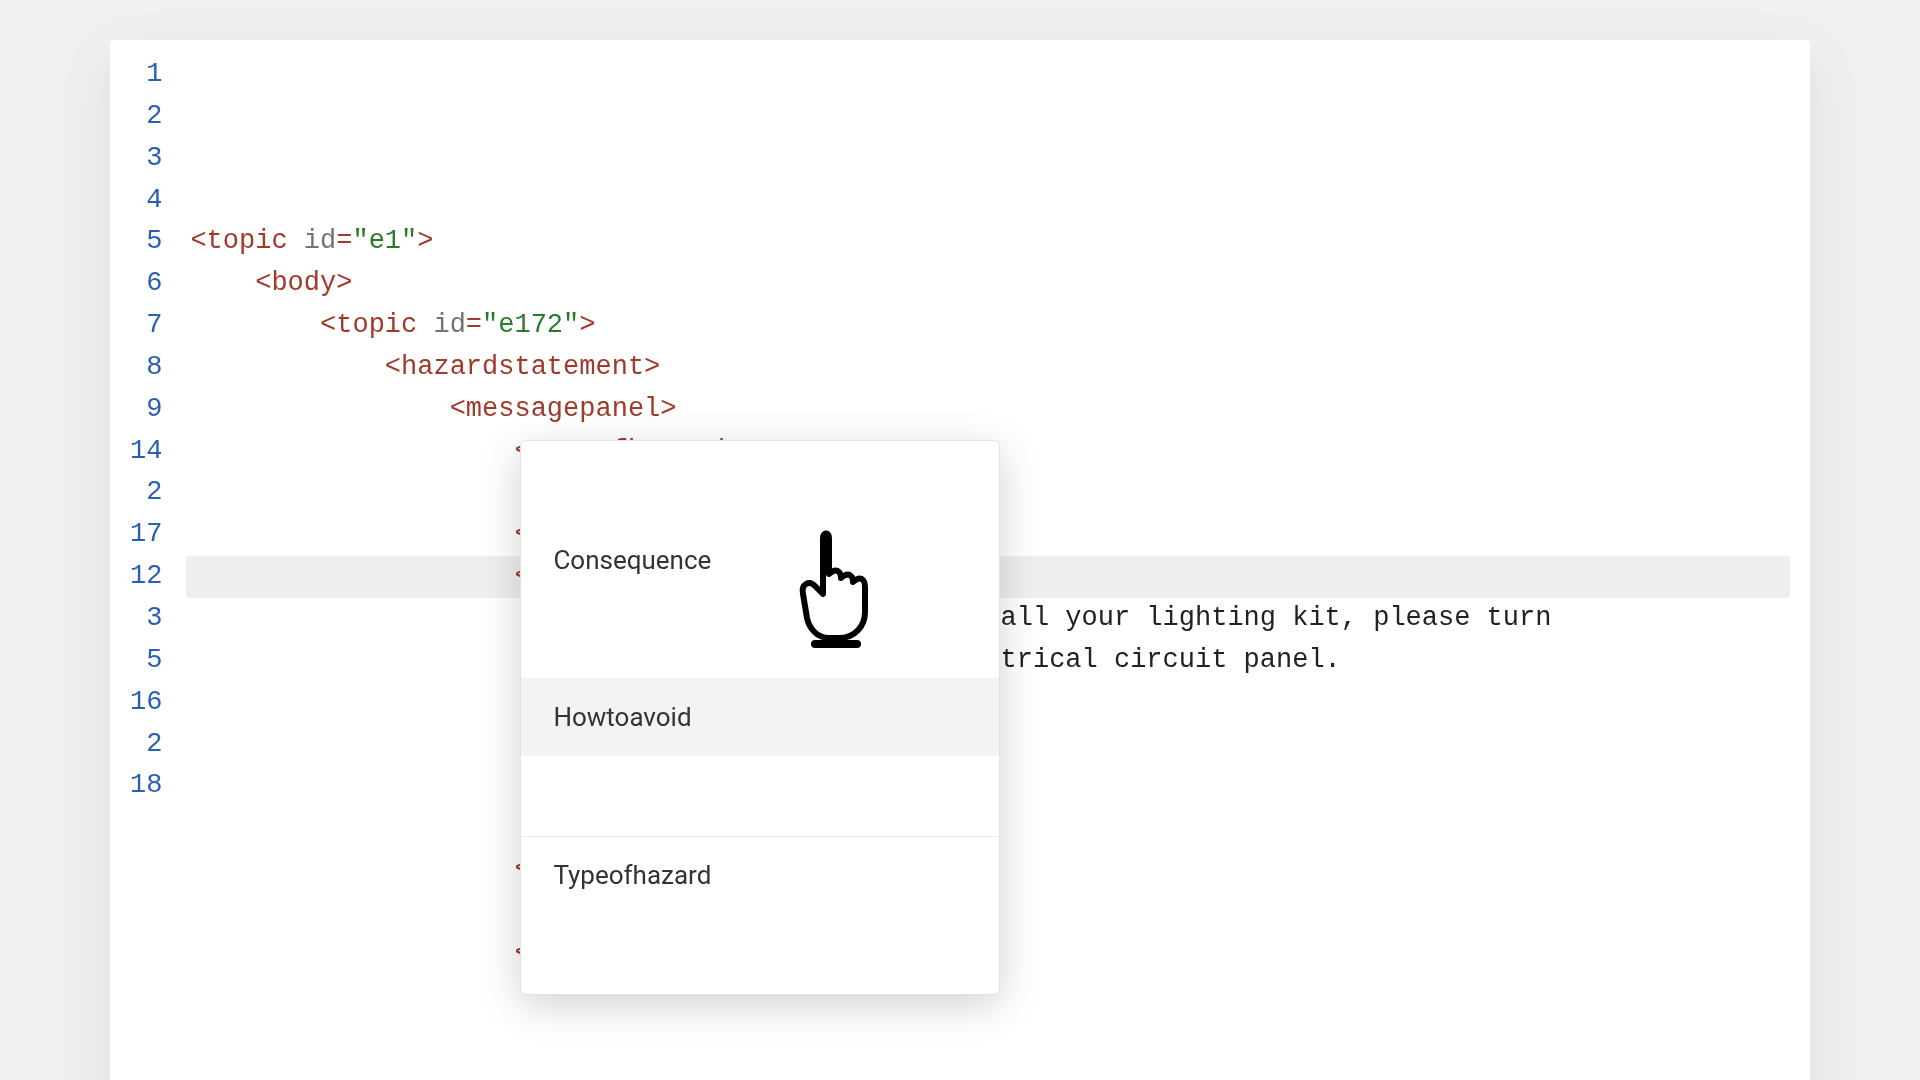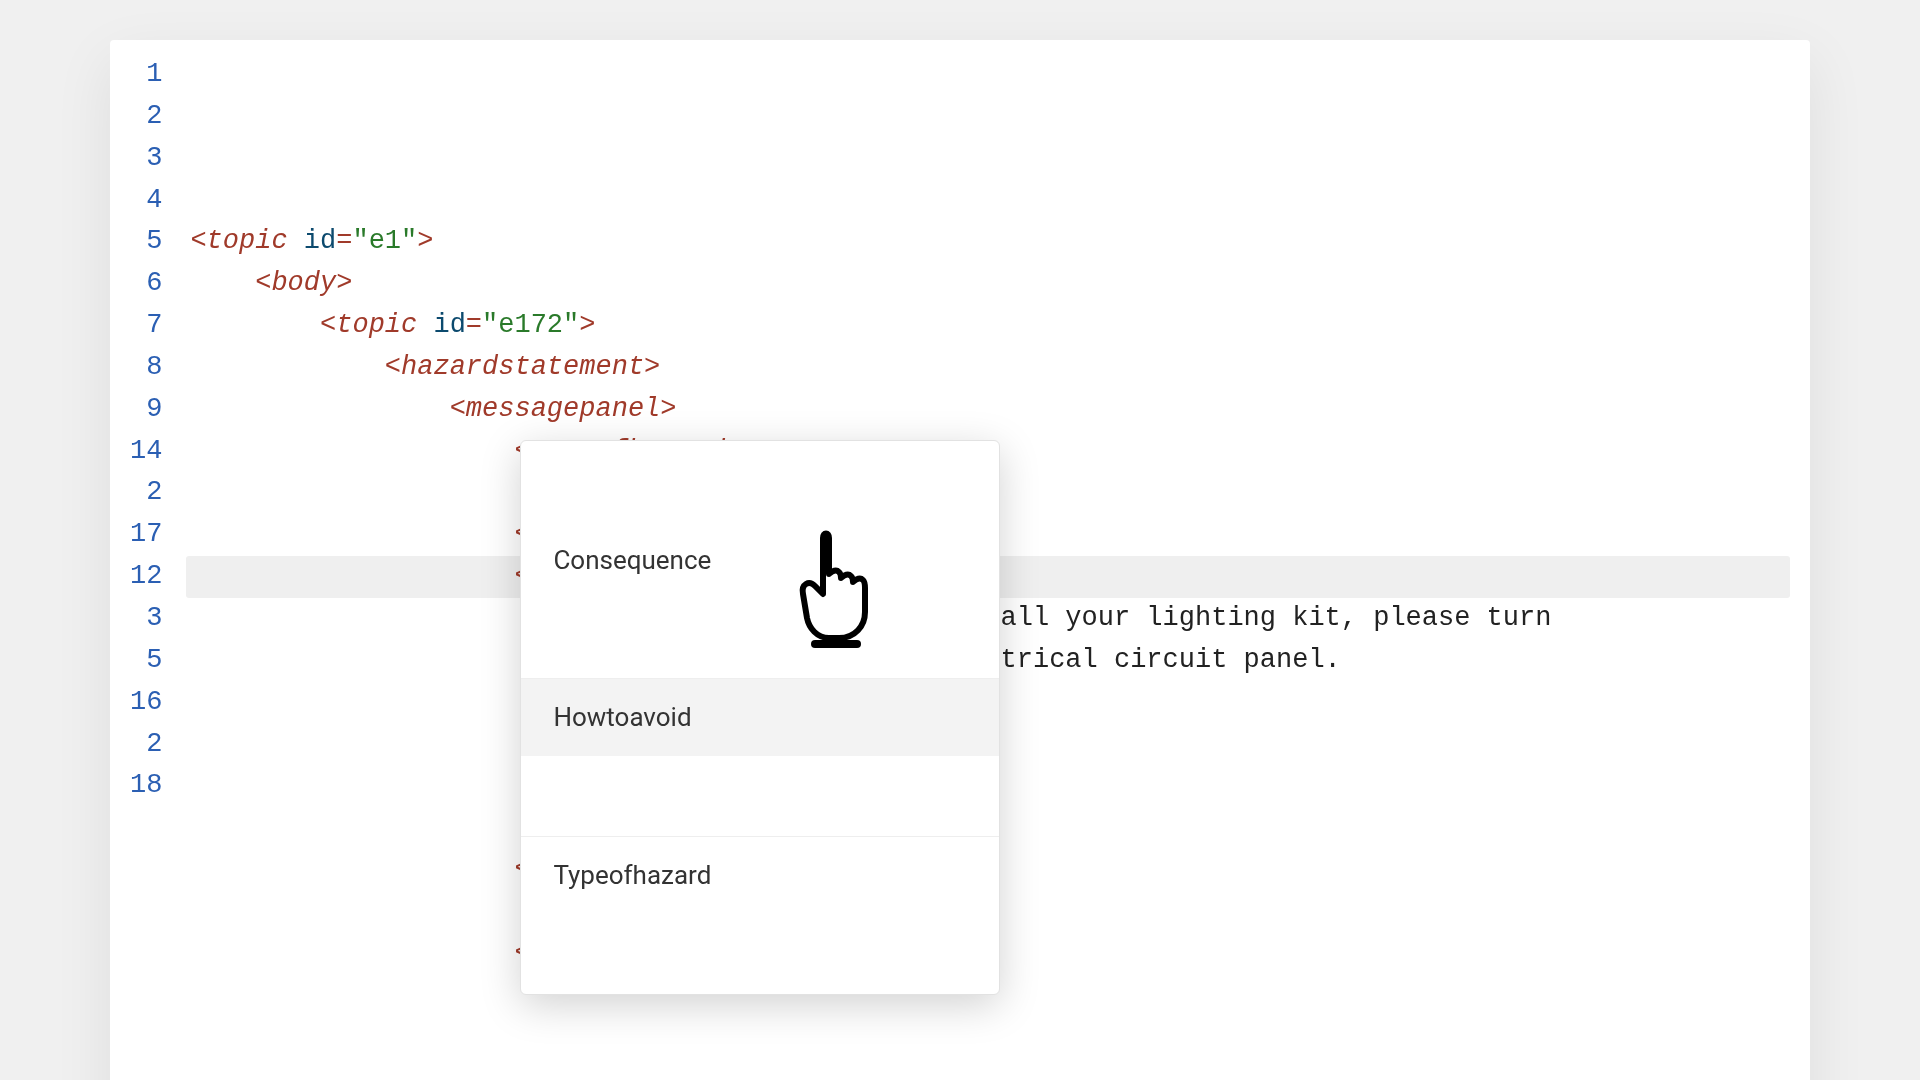--- a/index.html
+++ b/index.html
@@ -42,22 +42,22 @@
     white-space: pre;
     overflow: visible;
   }
   .line { height: 41.85px; line-height: 41.85px; position: relative; }
   .line.highlight {
     background: #efefef;
     margin-left: -4px;
     padding-left: 4px;
     border-radius: 3px;
   }
-  .tag  { color: #a03a2a; font-style: italic; }
-  .attr { color: #0c4a6e; text-align: right; }
+  .tag  { color: #a03a2a; }
+  .attr { color: #737373; text-align: right; }
   .val  { color: #2a7a2a; }
   .txt  { color: #222; }
   .punct{ color: #a03a2a; }
   .cursor {
     display: inline-block;
     width: 2px;
     height: 30px;
     background: #000;
     vertical-align: middle;
     margin-left: 1px;

